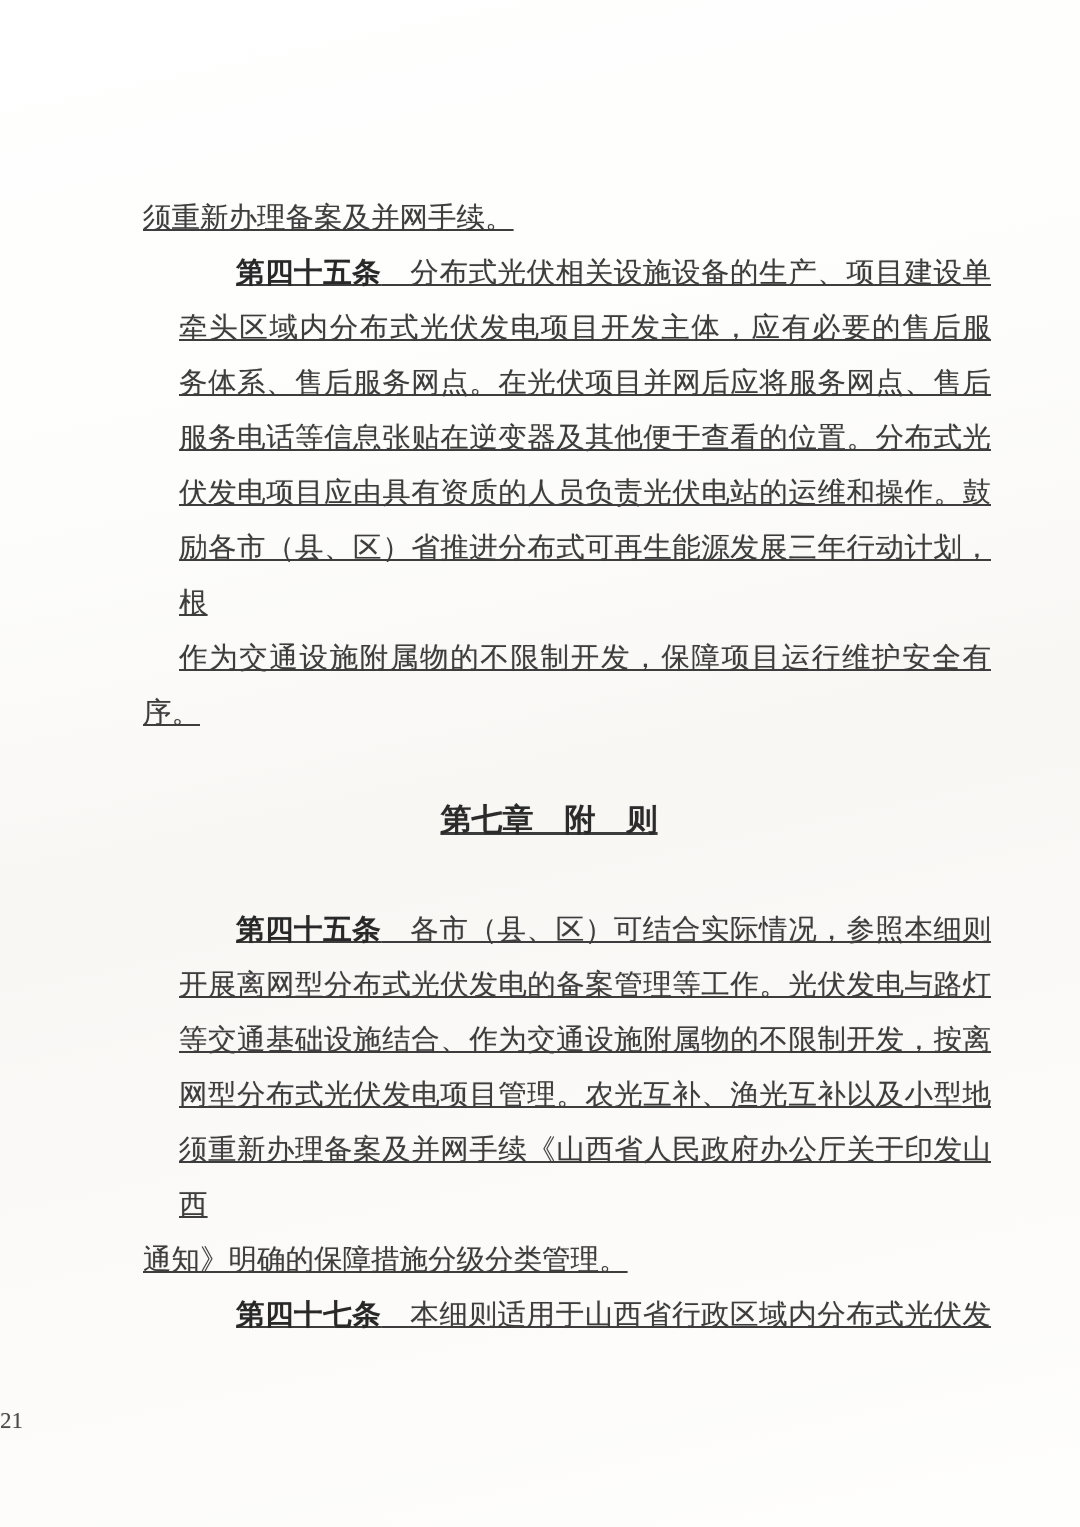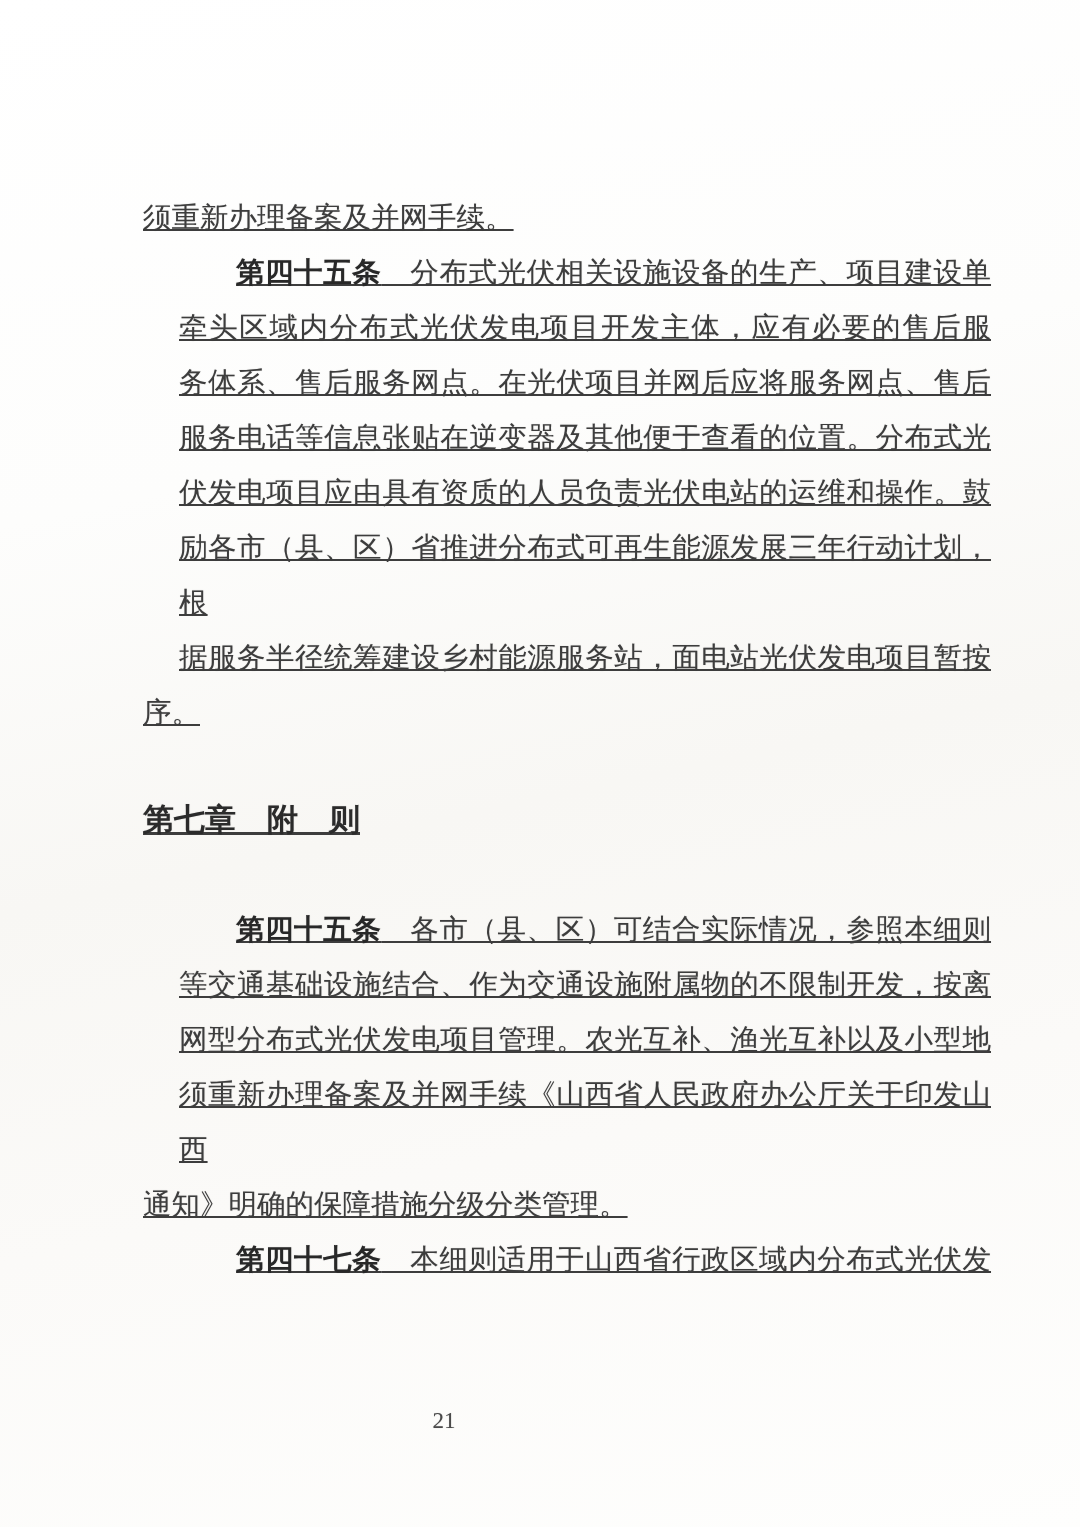--- a/index.html
+++ b/index.html
@@ -52,53 +52,55 @@
   .seg.bold {
     font-weight: 700;
     color: #282828;
   }
   .chapter-heading {
     margin: 52px 0 55px 0;
     width: 812px;
     font-size: 31px;
     line-height: 55px;
     font-weight: 700;
+    text-align: center;
     color: #2b2b2b;
     text-shadow: 0 0 1px rgba(70, 70, 70, 0.35);
   }
   .page-footer {
     position: absolute;
     left: 0;
     top: 1408px;
     width: 888px;
-    text-align: center;
+    text-align: left;
   }
   .page-number {
     font-family: "Liberation Serif", "DejaVu Serif", serif;
     font-size: 23px;
     color: #4a4a4a;
     text-shadow: 0 0 1px rgba(90, 90, 90, 0.35);
   }
 </style>
 </head>
 <body>
 
 <main class="page">
   <section class="doc-body" id="doc-body">
       <p class="line"><span class="seg">须重新办理备案及并网手续。</span></p>
       <p class="line j indent"><span class="seg bold">第四十五条</span><span class="seg">　分布式光伏相关设施设备的生产、项目建设单</span></p>
       <p class="line j"><span class="seg">牵头区域内分布式光伏发电项目开发主体，应有必要的售后服</span></p>
       <p class="line j"><span class="seg">务体系、售后服务网点。在光伏项目并网后应将服务网点、售后</span></p>
       <p class="line j"><span class="seg">服务电话等信息张贴在逆变器及其他便于查看的位置。分布式光</span></p>
       <p class="line j"><span class="seg">伏发电项目应由具有资质的人员负责光伏电站的运维和操作。鼓</span></p>
       <p class="line j"><span class="seg">励各市（县、区）省推进分布式可再生能源发展三年行动计划，根</span></p>
-      <p class="line j"><span class="seg">据服务半径统筹建设乡村能源服务站，面电站光伏发电项目暂按</span></p>
+      <p class="line j"><span class="seg">作为交通设施附属物的不限制开发，保障项目运行维护安全有</span></p>
       <p class="line"><span class="seg">序。</span></p>
       <h2 class="chapter-heading">第七章　附　则</h2>
       <p class="line j indent"><span class="seg bold">第四十五条</span><span class="seg">　各市（县、区）可结合实际情况，参照本细则</span></p>
+      <p class="line j"><span class="seg">开展离网型分布式光伏发电的备案管理等工作。光伏发电与路灯</span></p>
       <p class="line j"><span class="seg">等交通基础设施结合、作为交通设施附属物的不限制开发，按离</span></p>
       <p class="line j"><span class="seg">网型分布式光伏发电项目管理。农光互补、渔光互补以及小型地</span></p>
       <p class="line j"><span class="seg">须重新办理备案及并网手续《山西省人民政府办公厅关于印发山西</span></p>
       <p class="line"><span class="seg">通知》明确的保障措施分级分类管理。</span></p>
       <p class="line j indent"><span class="seg bold">第四十七条</span><span class="seg">　本细则适用于山西省行政区域内分布式光伏发</span></p>
     </section>
   <footer class="page-footer">
     <span class="page-number">21</span>
   </footer>
 </main>

